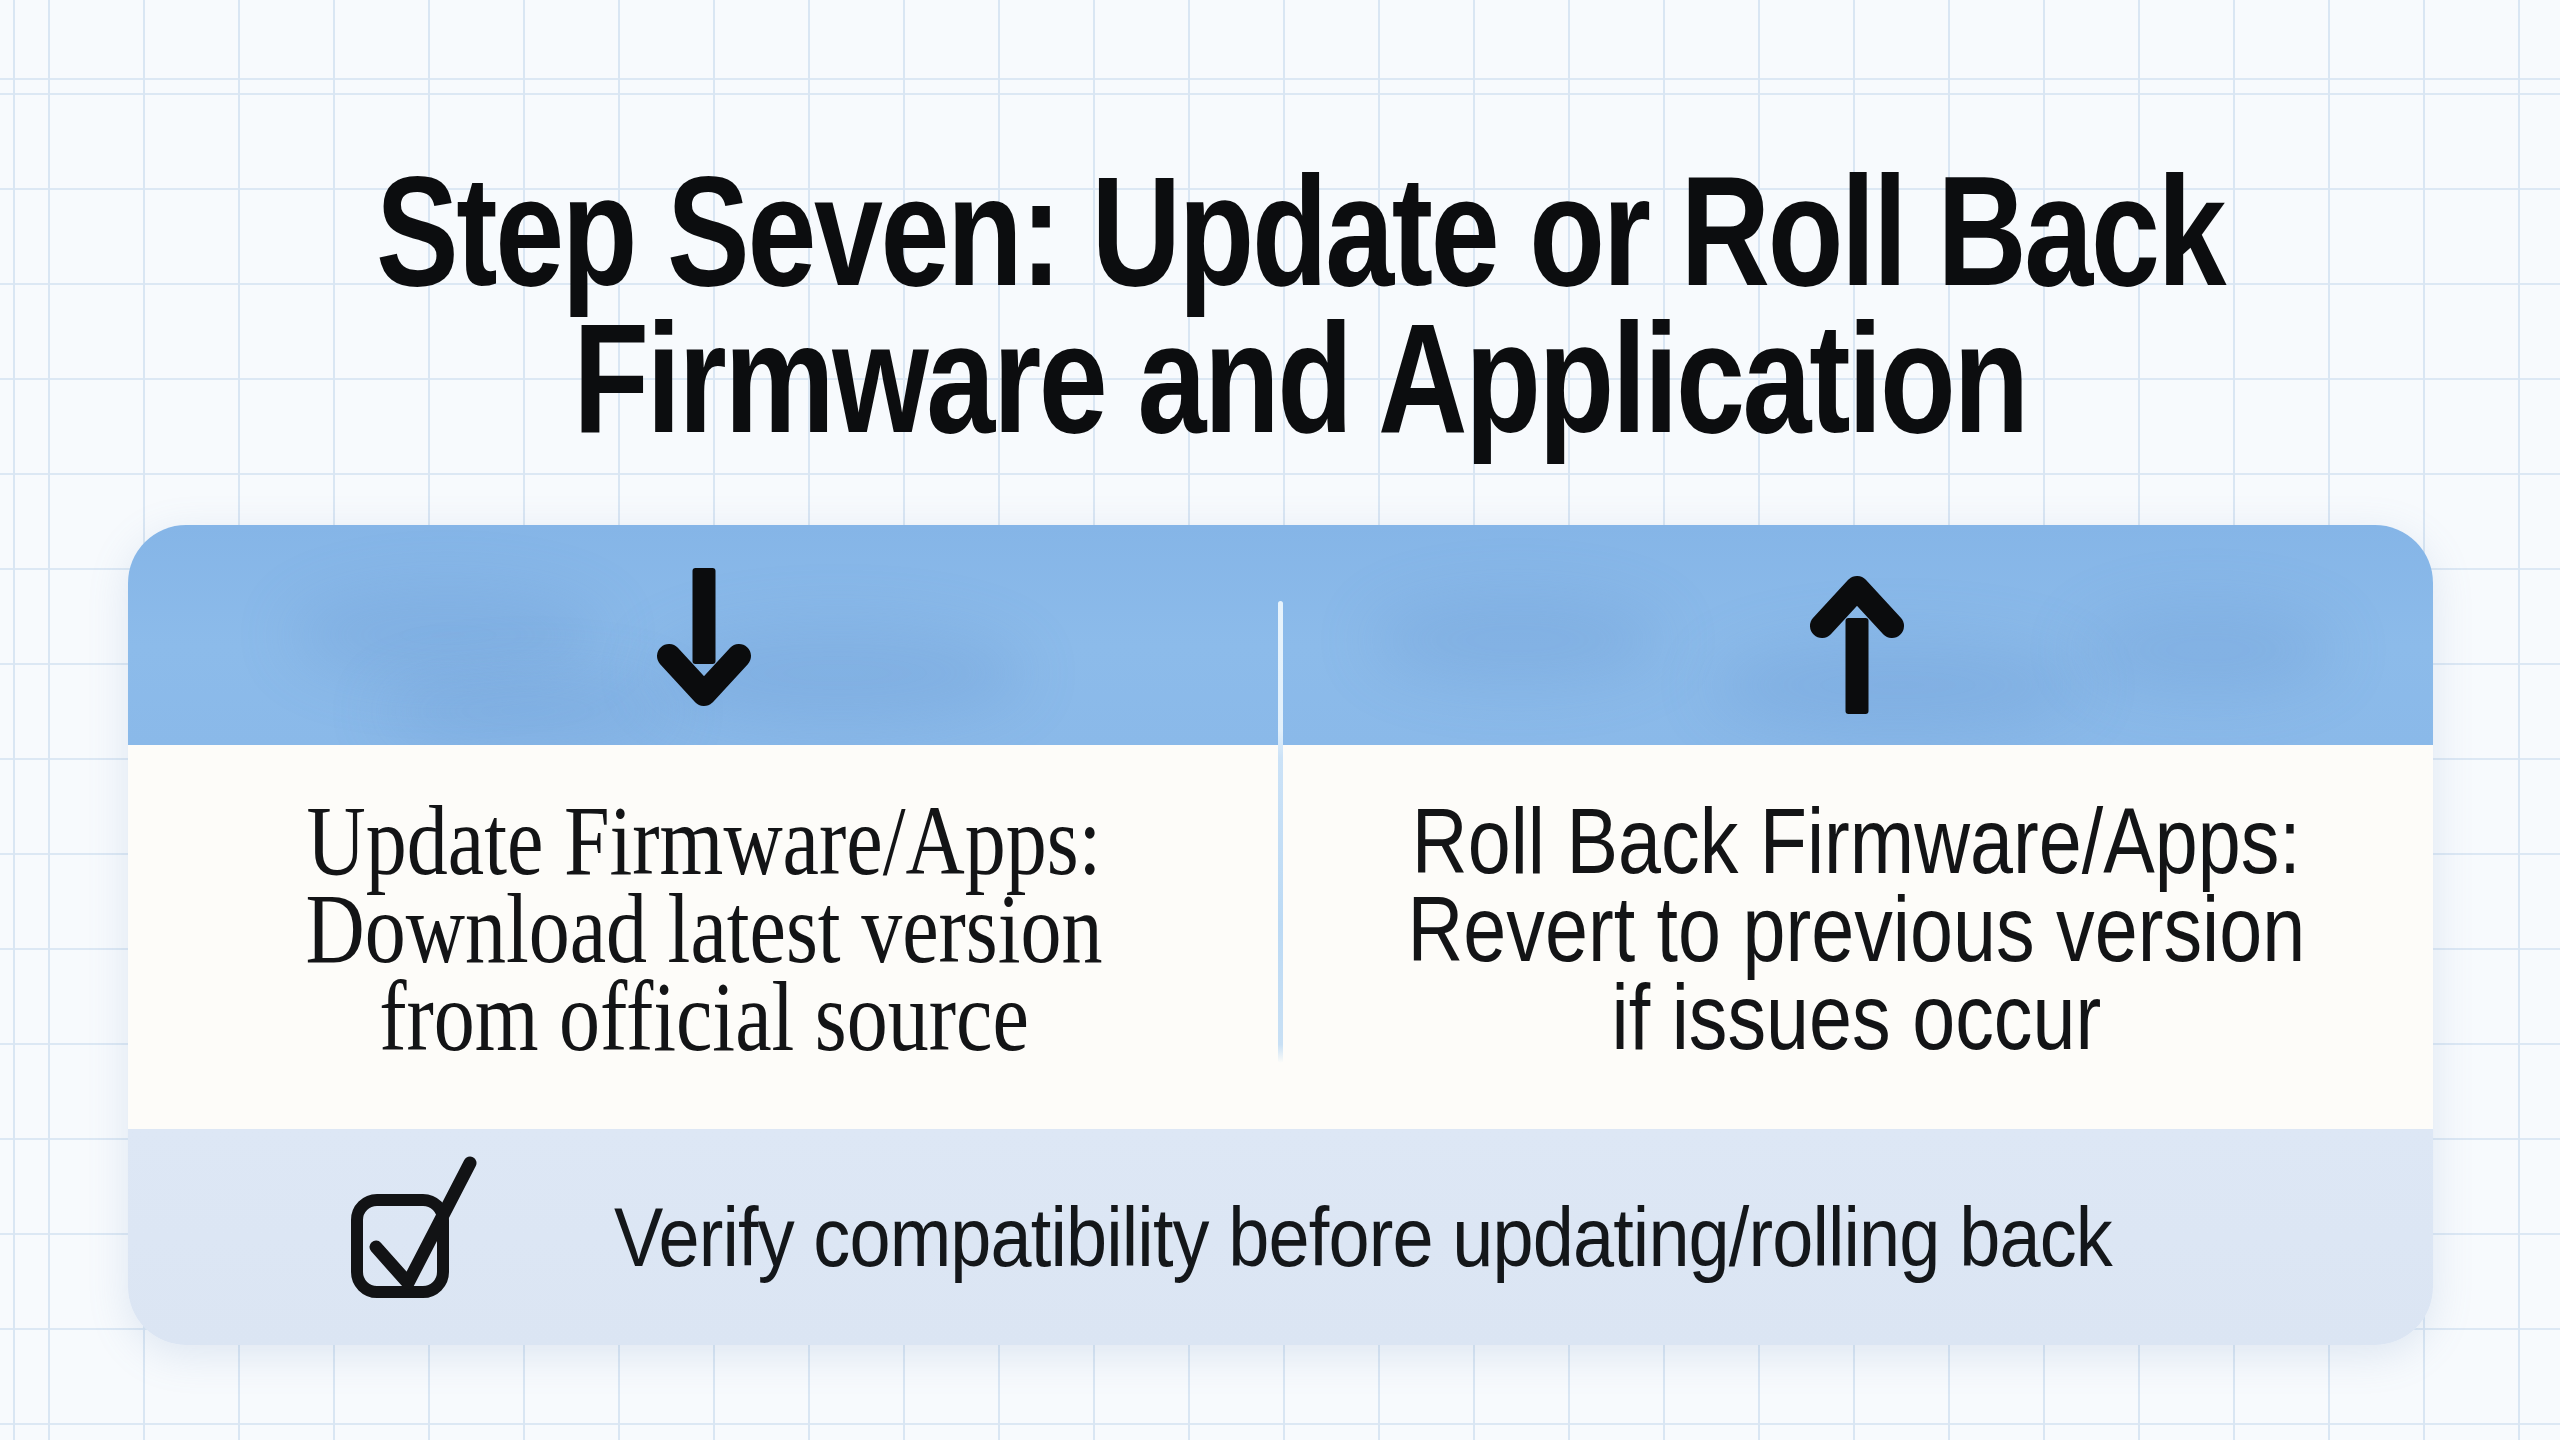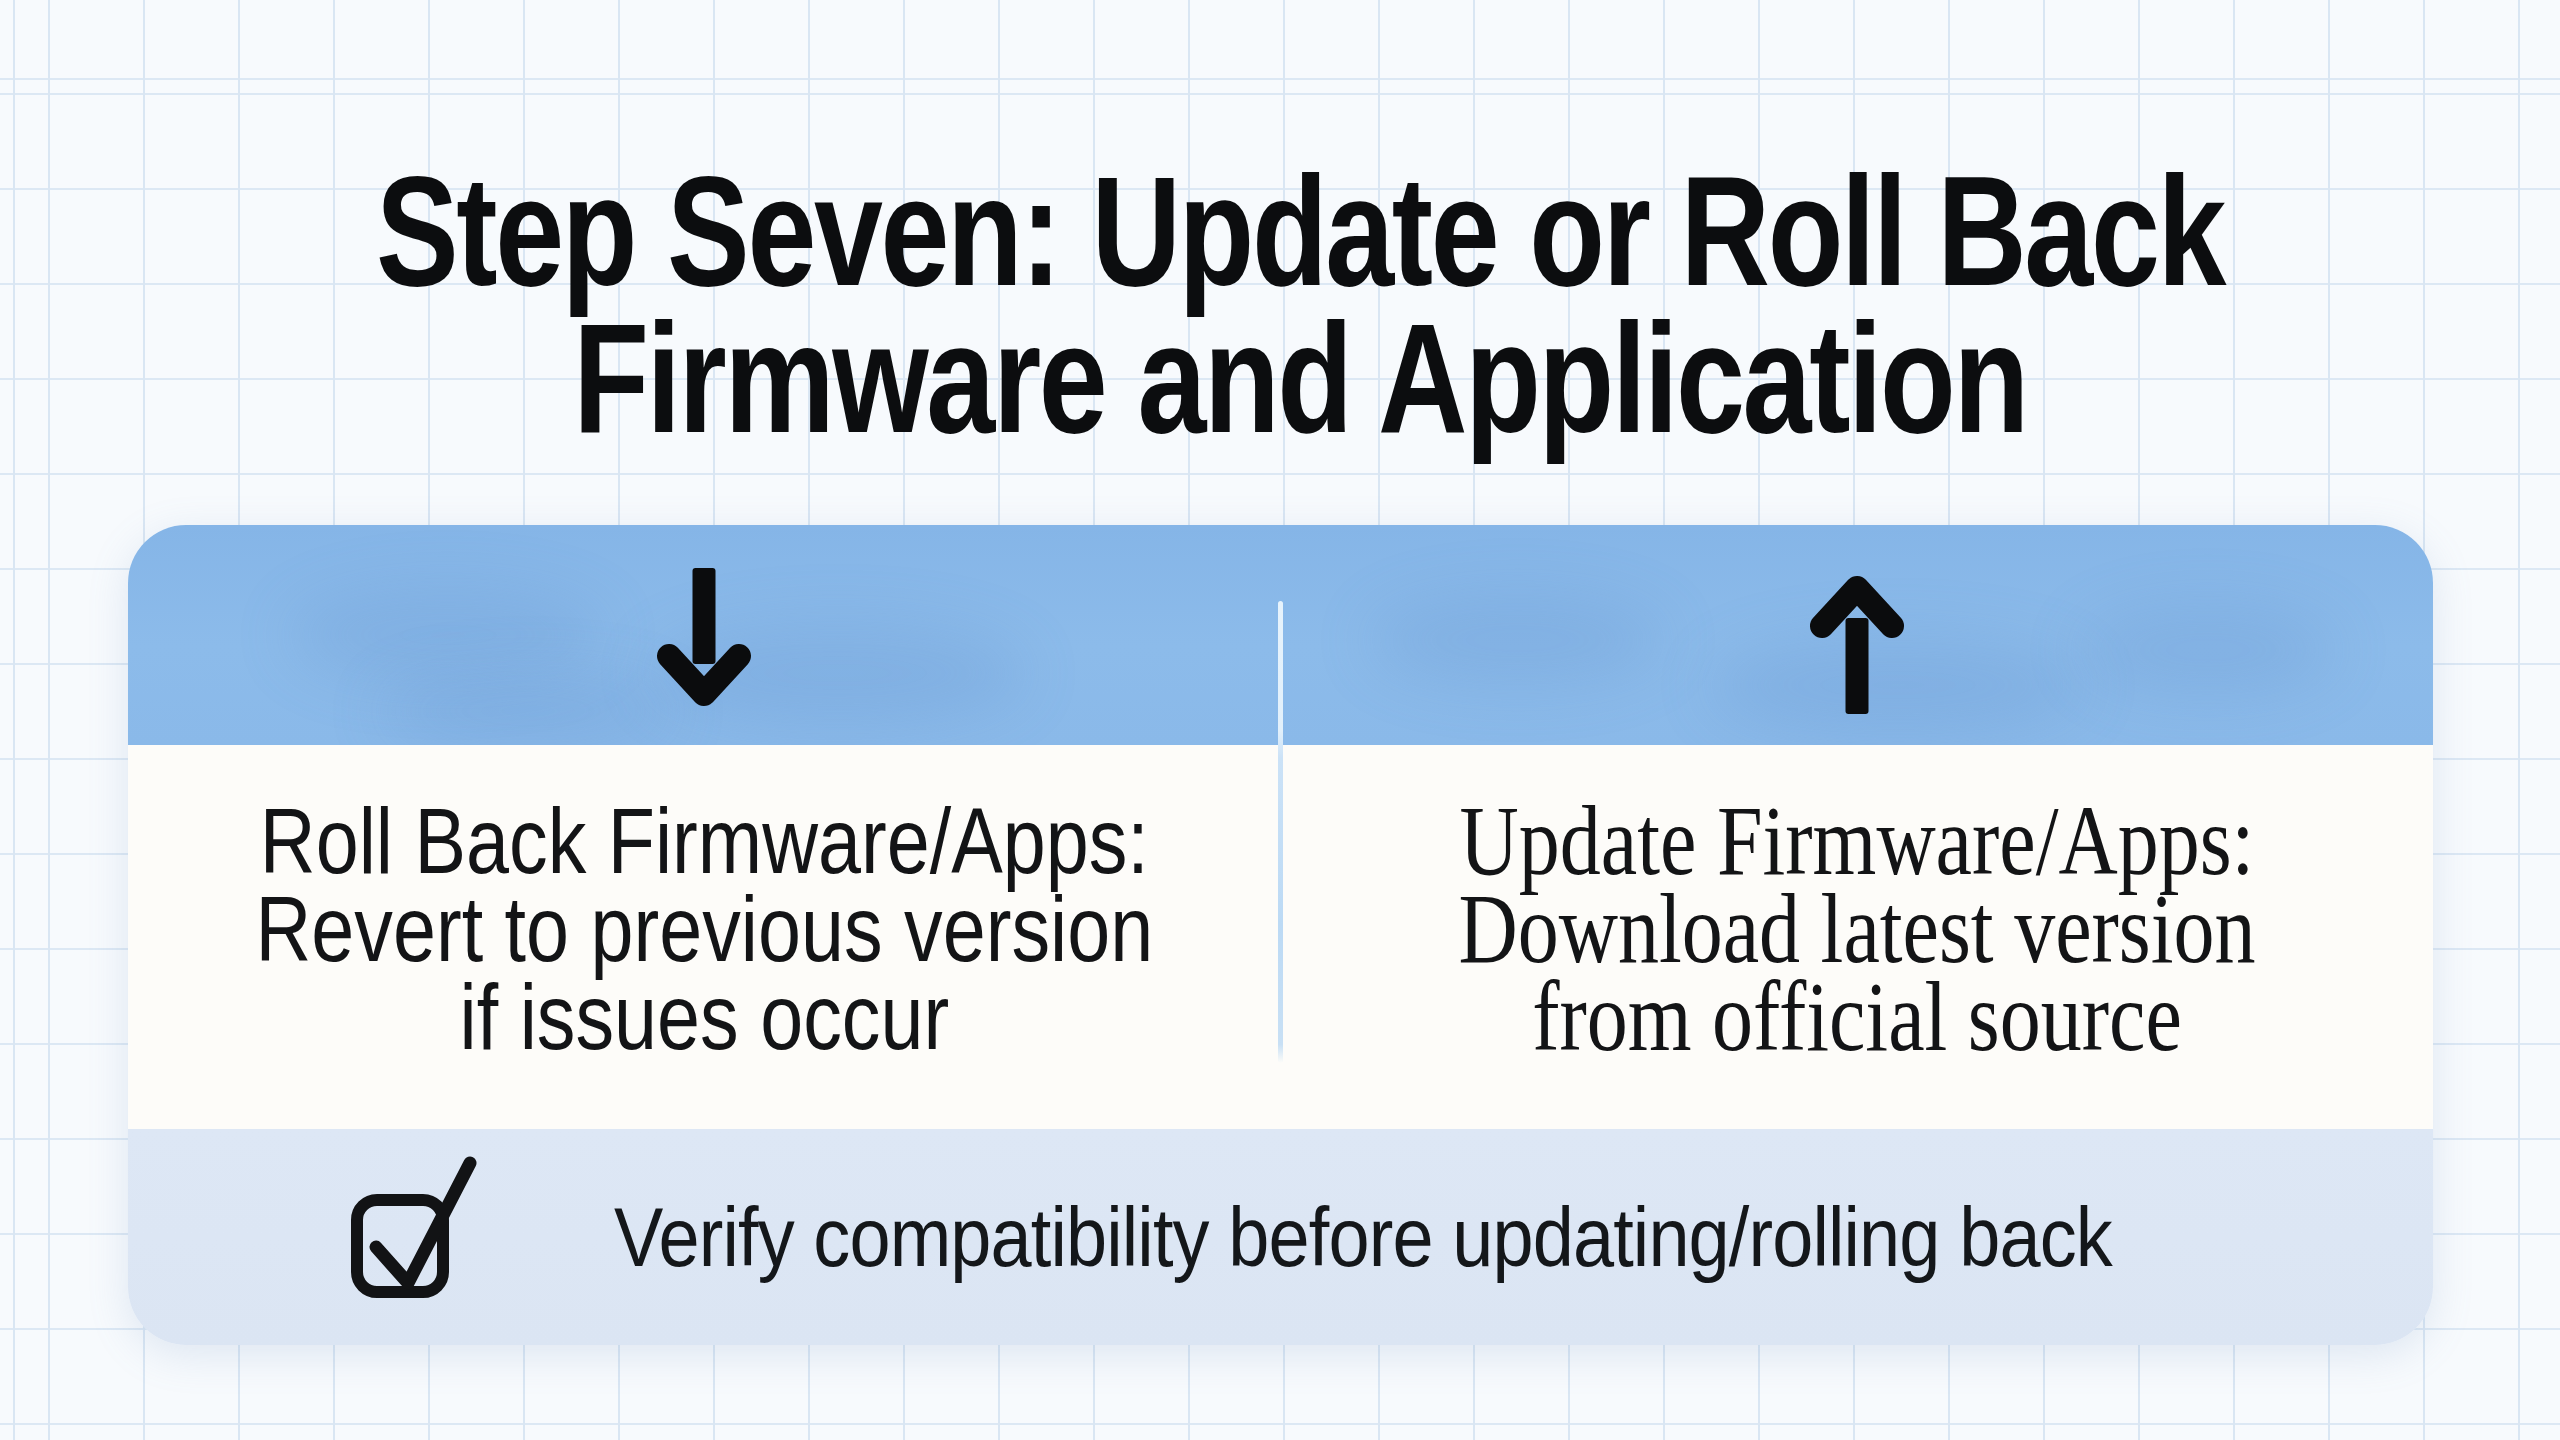--- a/index.html
+++ b/index.html
@@ -110,31 +110,31 @@
       <div class="header-half">
         <svg class="arrow-svg up" width="100" height="150" viewBox="0 0 100 150" aria-hidden="true">
           <rect x="38.5" y="2" width="23" height="96" rx="3" fill="#0b0c0d"></rect>
           <path d="M15 90 L50 128 L85 90" fill="none" stroke="#0b0c0d" stroke-width="24" stroke-linecap="round" stroke-linejoin="round"></path>
         </svg>
       </div>
     </div>
 
     <div class="card-body">
       <div class="body-col">
+        <div class="col-text serif">
+          <span class="line">Update Firmware/Apps:</span>
+          <span class="line">Download latest version</span>
+          <span class="line">from official source</span>
+        </div>
+      </div>
+      <div class="body-col">
         <div class="col-text sans">
           <span class="line">Roll Back Firmware/Apps:</span>
           <span class="line">Revert to previous version</span>
           <span class="line">if issues occur</span>
-        </div>
-      </div>
-      <div class="body-col">
-        <div class="col-text serif">
-          <span class="line">Update Firmware/Apps:</span>
-          <span class="line">Download latest version</span>
-          <span class="line">from official source</span>
         </div>
       </div>
     </div>
 
     <div class="divider"></div>
 
     <div class="card-footer">
       <svg class="checkbox-svg" width="130" height="150" viewBox="0 0 130 150" aria-hidden="true">
         <rect x="9" y="45" width="86" height="92" rx="20" fill="none" stroke="#121315" stroke-width="12"></rect>
         <path d="M28 92 L60 128 L122 8" fill="none" stroke="#121315" stroke-width="13" stroke-linecap="round" stroke-linejoin="round"></path>

